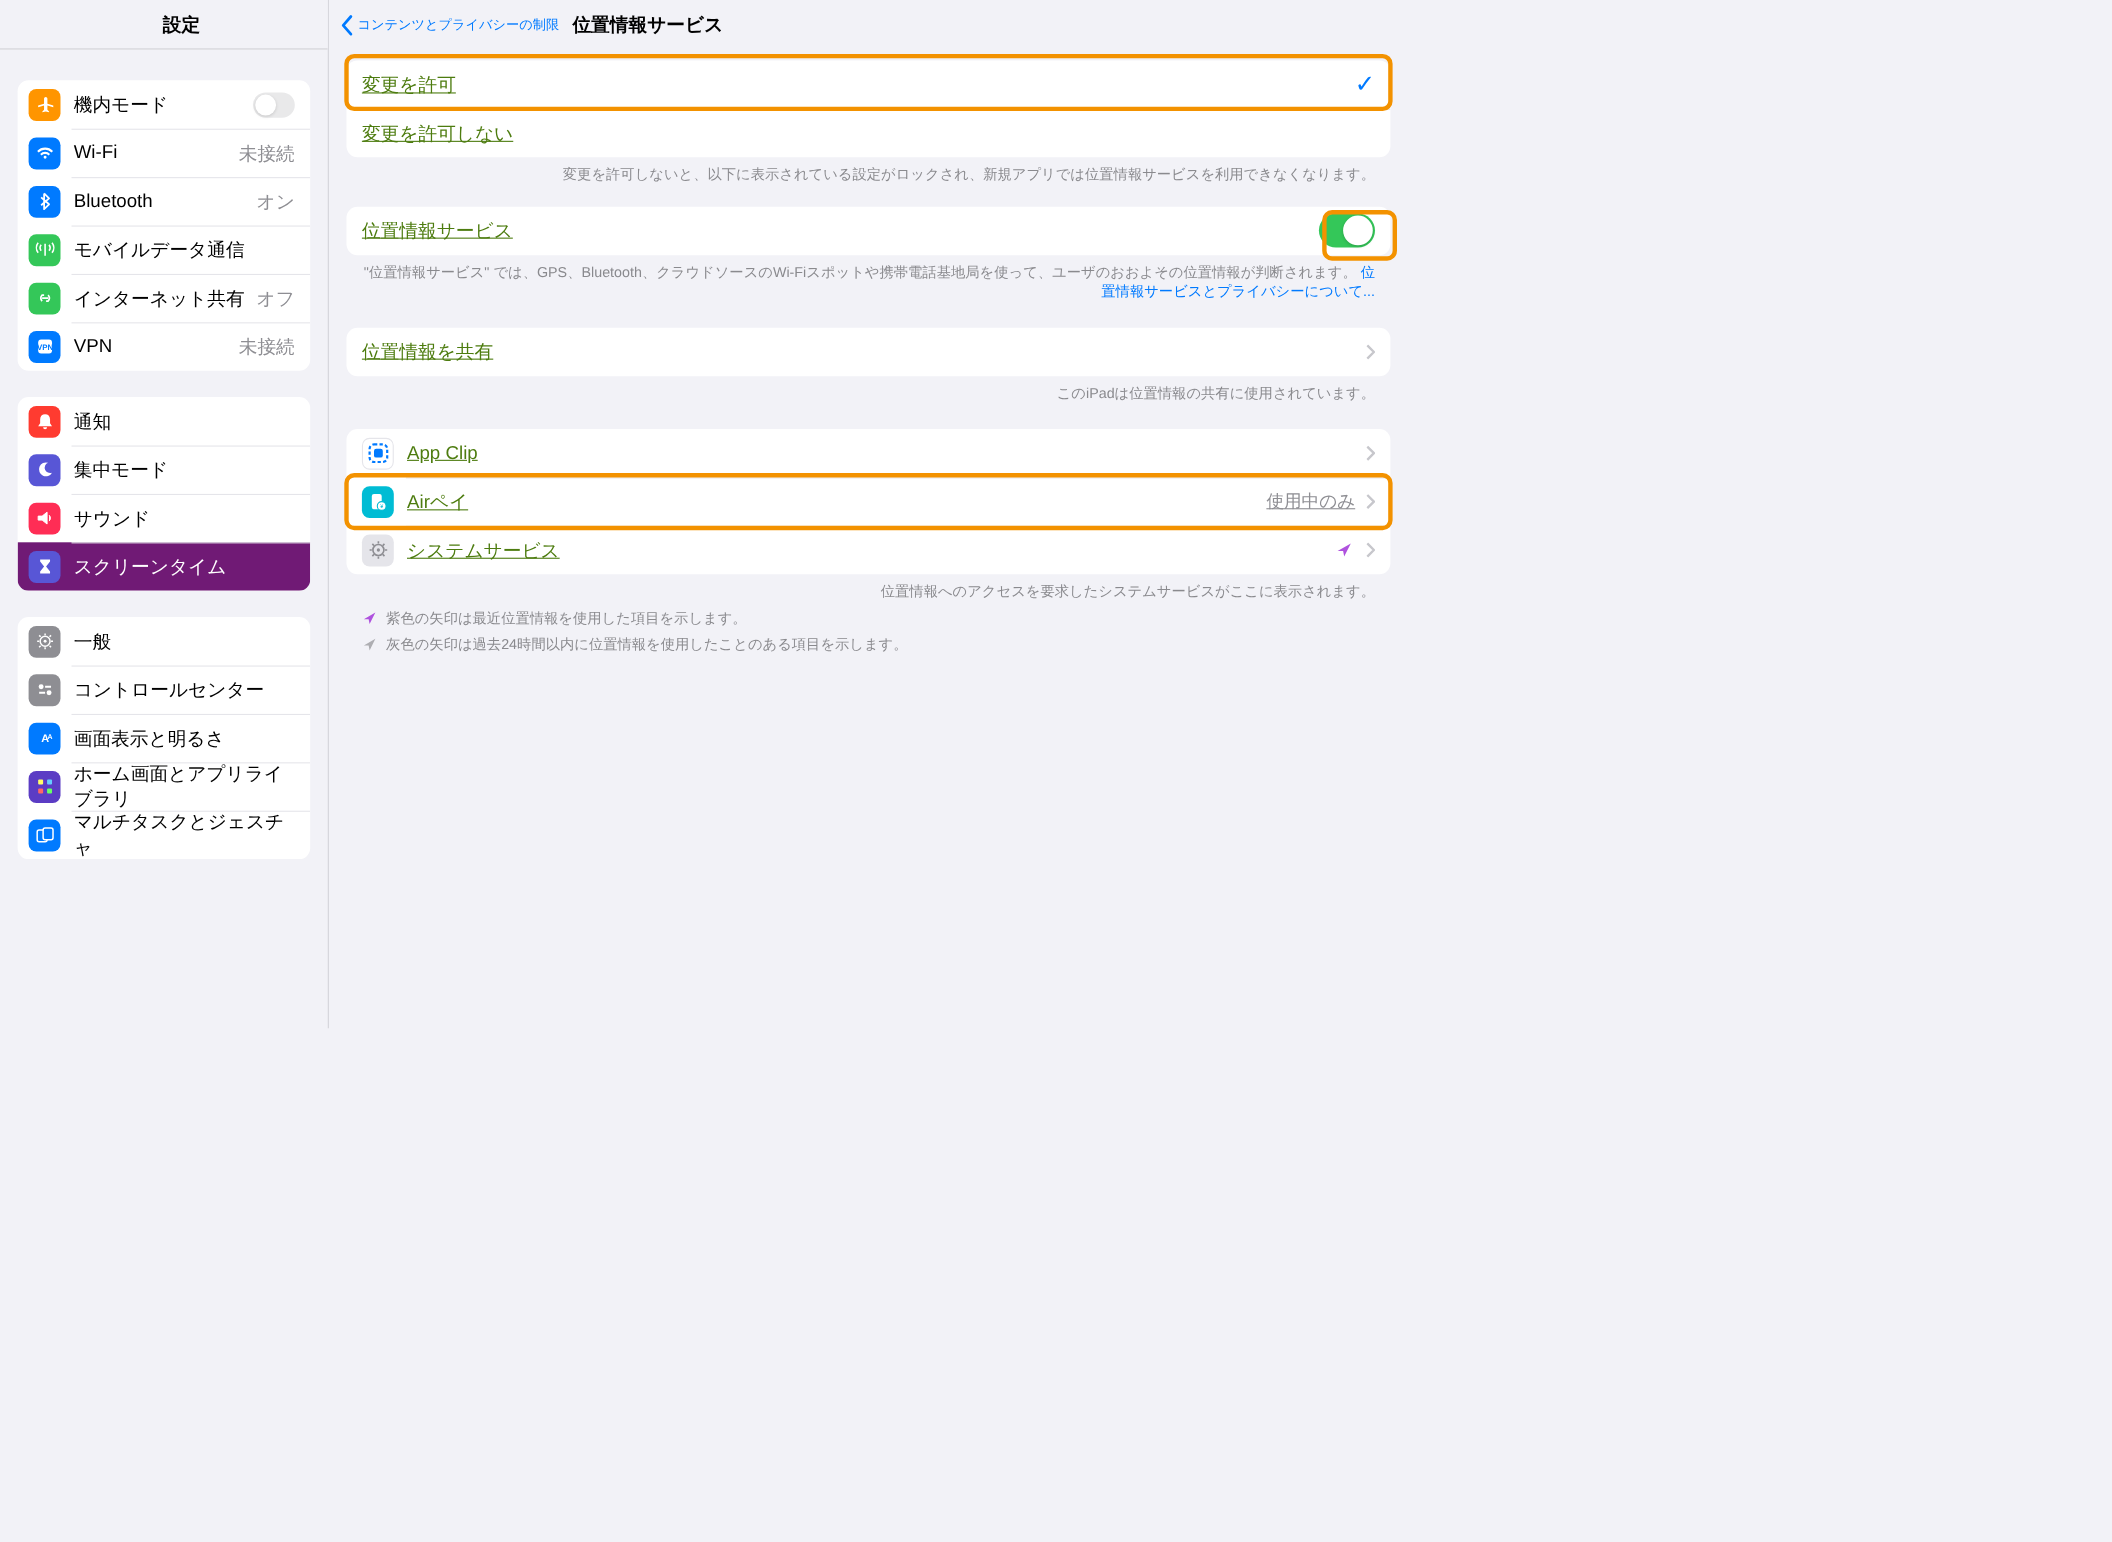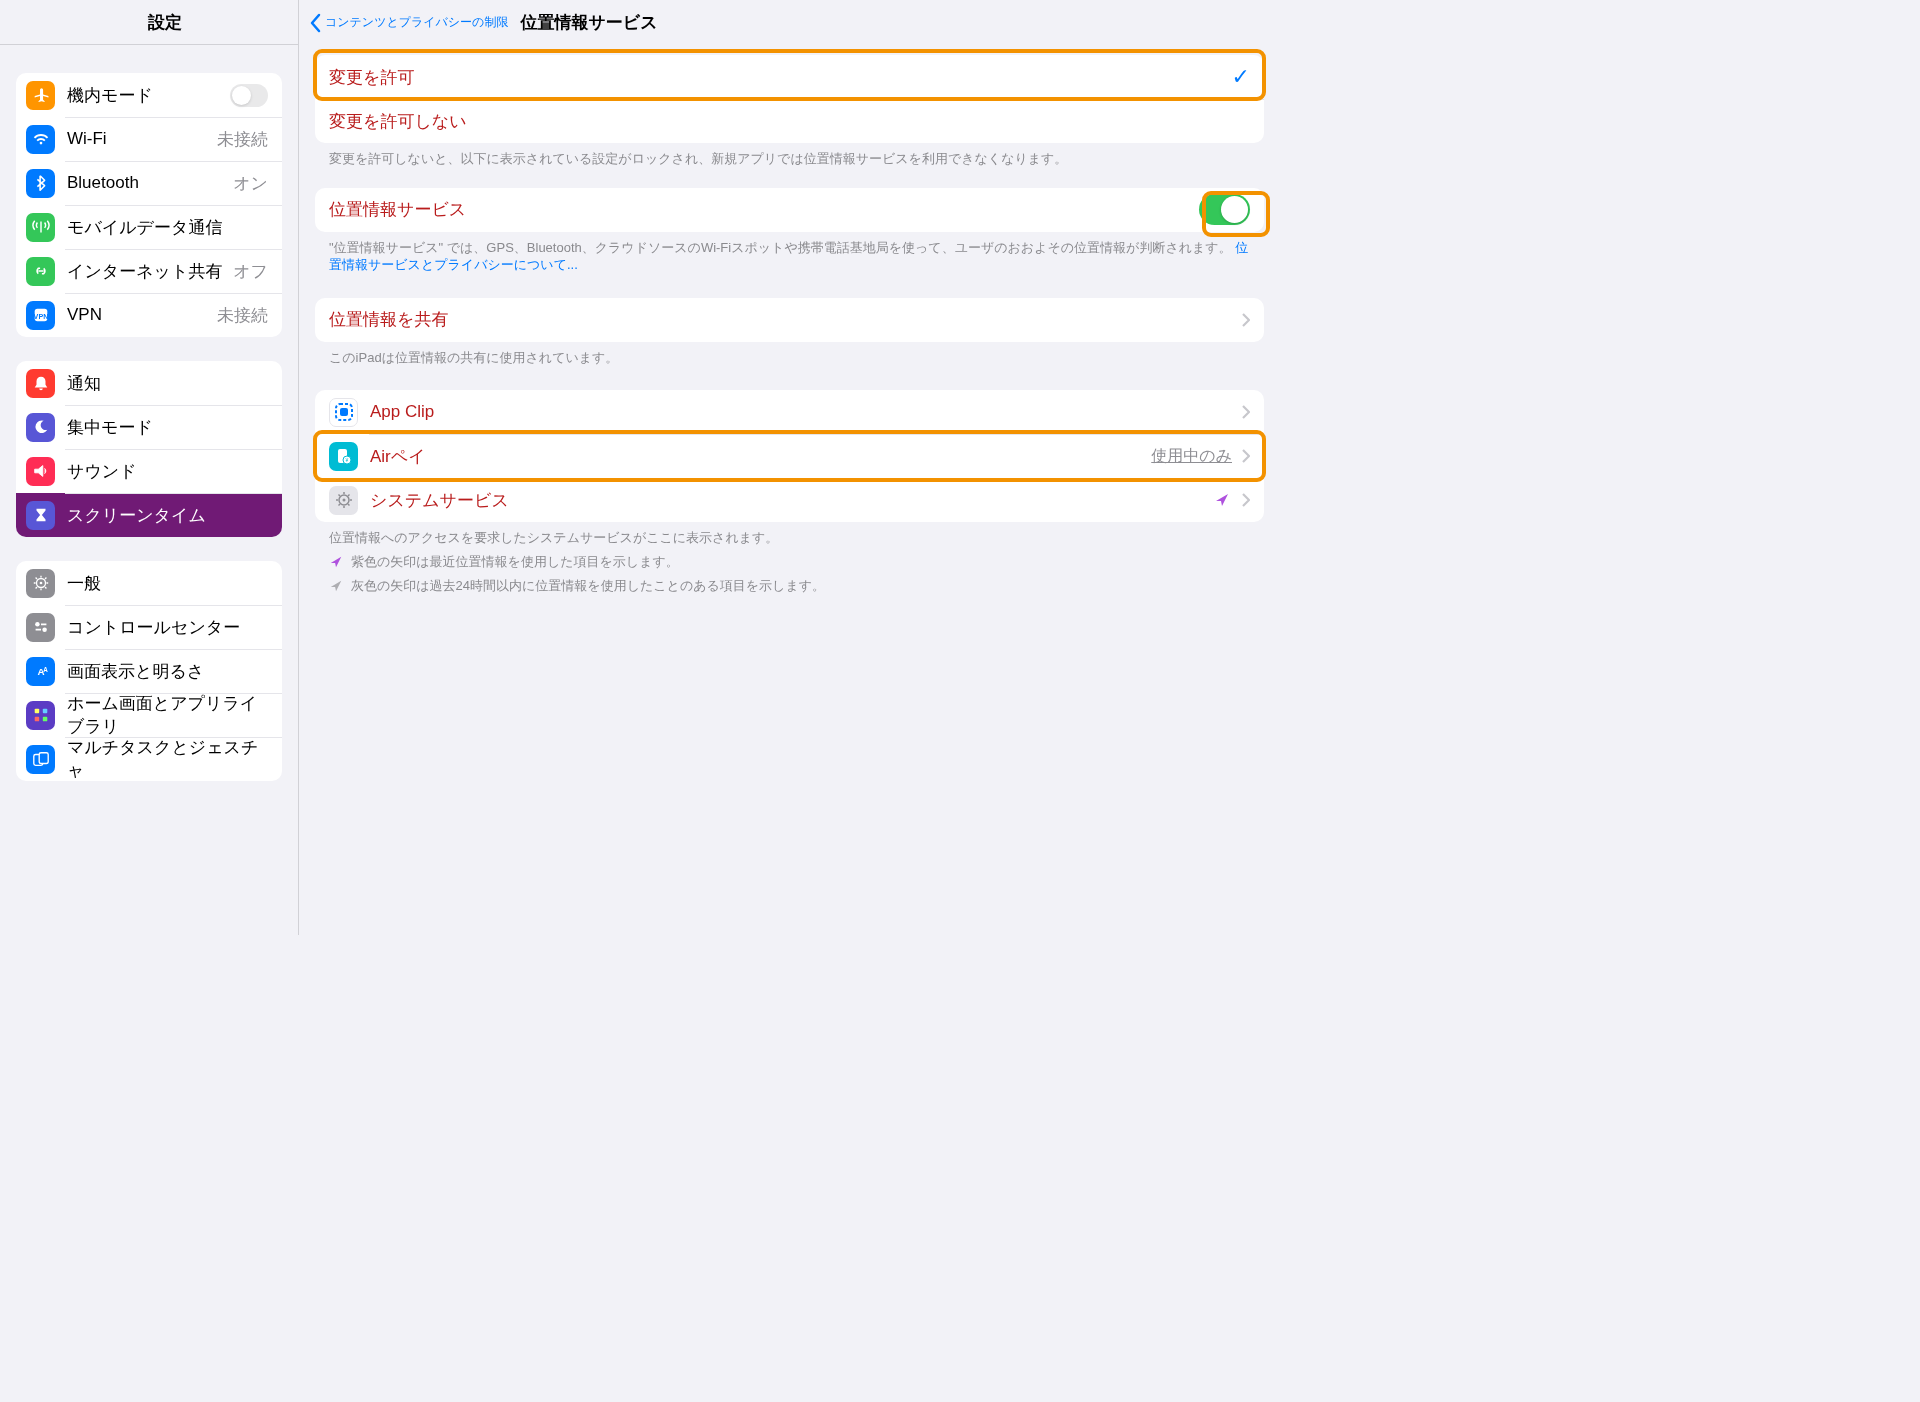--- a/index.html
+++ b/index.html
@@ -160,22 +160,23 @@
   left: 14px;
   right: 0;
   height: 1px;
   background: #e5e5ea;
 }
 .dt-row.with-icon + .dt-row.with-icon::before {
   left: 54px;
 }
 .dt-label {
   font-size: 17px;
-  color: #b91c1c;
+  color: #4d7c0f;
   flex: 1;
+  text-decoration: underline;
 }
 .dt-value {
   font-size: 16px;
   color: #8e8e93;
   text-decoration: underline;
 }
 .checkmark {
   color: #007aff;
   font-size: 22px;
   font-weight: 500;
@@ -188,20 +189,21 @@
 .chevron path {
   stroke: #c7c7cc;
   stroke-width: 2.2;
   fill: none;
 }
 .footer {
   font-size: 13px;
   color: #8a8a8e;
   padding: 7px 30px 0 30px;
   line-height: 1.35;
+  text-align: right;
 }
 .footer a {
   color: #007aff;
   text-decoration: none;
 }
 .big-toggle {
   width: 51px;
   height: 31px;
   background: #34c759;
   border-radius: 31px;

